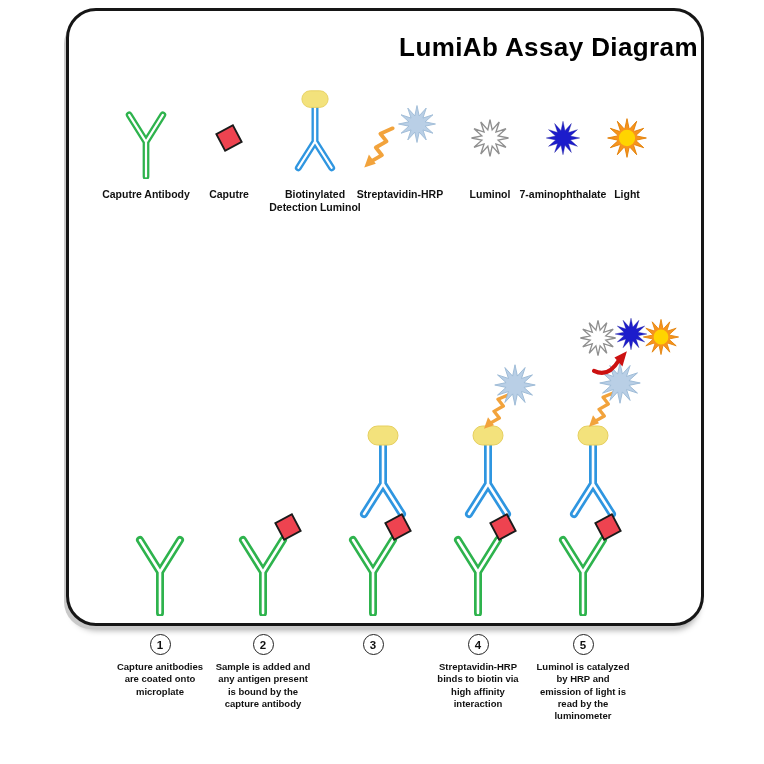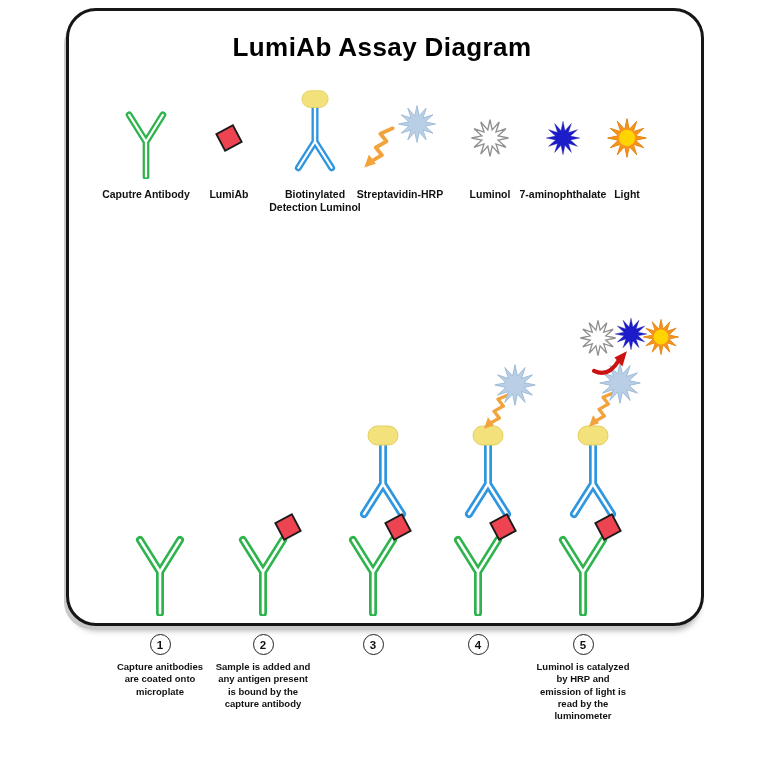--- a/index.html
+++ b/index.html
@@ -2,21 +2,21 @@
 <html><head>
 <meta charset="utf-8">
 <style>
   html,body{margin:0;padding:0;background:#fff;}
   .canvas{position:relative;width:764px;height:764px;background:#fff;overflow:hidden;
           font-family:"Liberation Sans",sans-serif;color:#111;}
   .abs{position:absolute;}
   .plate{position:absolute;left:66px;top:8px;width:632px;height:612px;background:#fff;
          border:3px solid #161616;border-radius:30px;
          box-shadow:-5px 6px 0 -3px #c9c9c9, 0 9px 6px -5px rgba(0,0,0,.35);}
-  .title{position:absolute;left:66px;top:32px;width:632px;text-align:center;
+  .title{position:absolute;left:66px;top:32px;width:632px;text-align:right;
          font-size:26px;font-weight:bold;letter-spacing:.4px;color:#000;}
   .legend-item{position:absolute;top:92px;width:92px;height:124px;}
   .legend-icon-box{position:absolute;top:0;left:0;right:0;height:92px;
          display:flex;align-items:center;justify-content:center;}
   .legend-label{position:absolute;top:96px;left:-9px;right:-9px;text-align:center;
          font-size:10.5px;font-weight:bold;line-height:1.2;color:#111;}
   .ab-green{color:#2eb34d;}
   .ab-blue{color:#2f96e0;}
   .star-hrp{fill:#b9cfe6;stroke:#9ab8d4;stroke-width:1;}
   .star-luminol{fill:#ffffff;stroke:#8f8f8f;stroke-width:1.6;}
@@ -80,21 +80,21 @@
       </div>
       <div class="legend-label">Caputre Antibody</div>
     </div>
 
     <div class="legend-item" style="left:183px">
       <div class="legend-icon-box">
         <svg width="34" height="34" viewBox="0 0 40 40">
             <use href="#antigen-shape"></use>
           </svg>
       </div>
-      <div class="legend-label">LumiAb</div>
+      <div class="legend-label">Caputre</div>
     </div>
 
     <div class="legend-item" style="left:269px">
       <div class="legend-icon-box">
         <svg class="ab-blue" width="56" height="98" viewBox="0 0 64 112">
             <use href="#detection"></use>
           </svg>
       </div>
       <div class="legend-label">Biotinylated Detection Luminol</div>
     </div>
@@ -240,20 +240,21 @@
     <div class="caption-col" style="left:325px">
       <div class="step-num">
           <span>3</span>
         </div>
     </div>
 
     <div class="caption-col" style="left:430px">
       <div class="step-num">
           <span>4</span>
         </div>
+      <div class="caption-text">Streptavidin-HRP binds to biotin via high affinity interaction</div>
     </div>
 
     <div class="caption-col" style="left:535px">
       <div class="step-num">
           <span>5</span>
         </div>
       <div class="caption-text">Luminol is catalyzed by HRP and emission of light is read by the luminometer</div>
     </div>
 
   </div>

